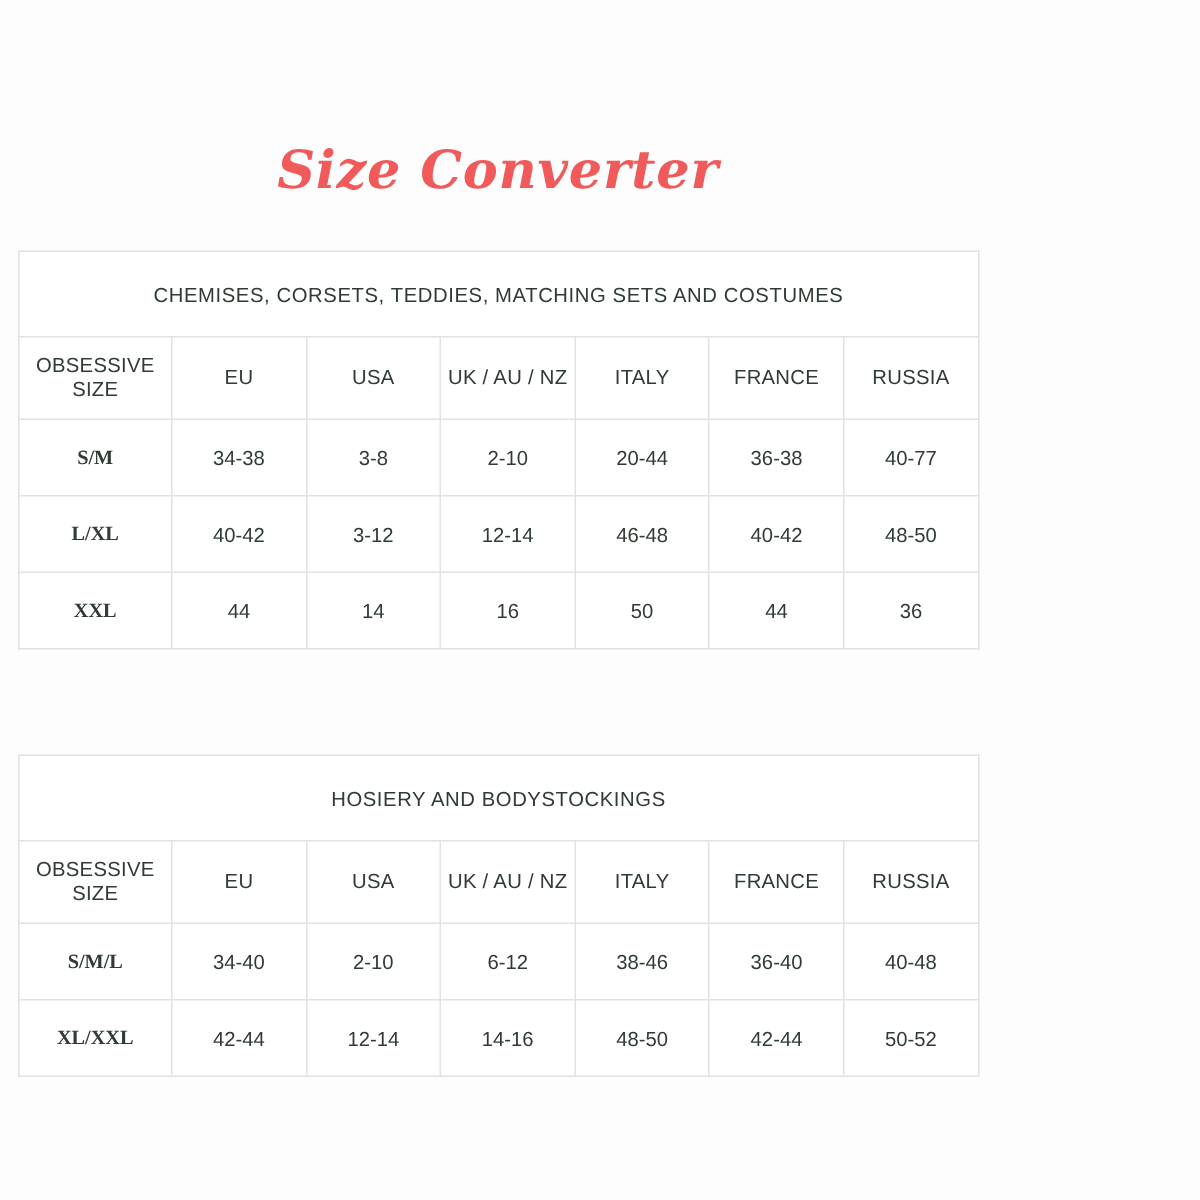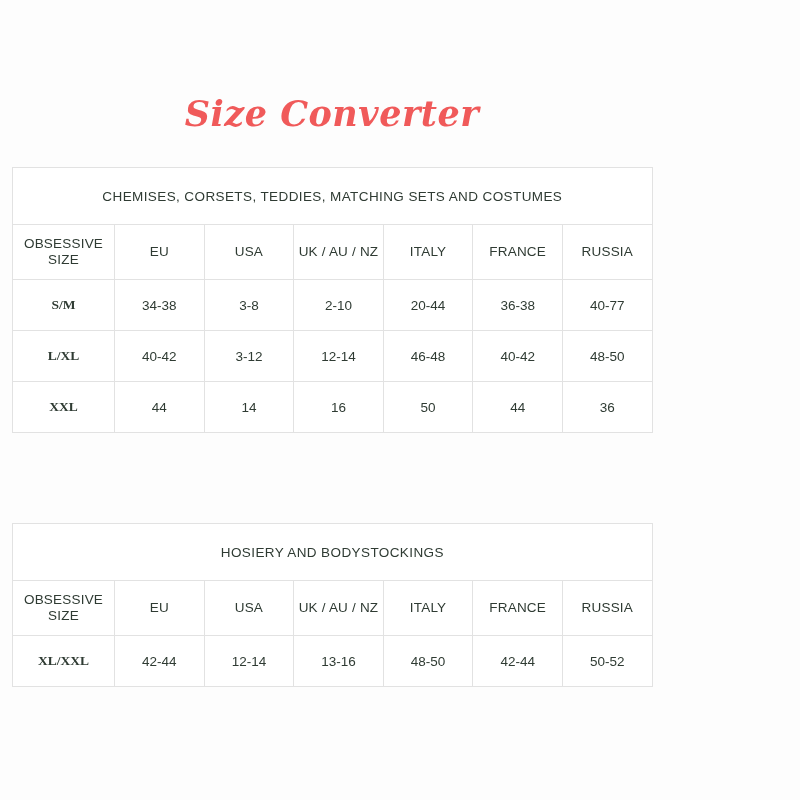--- a/index.html
+++ b/index.html
@@ -30,21 +30,21 @@
     letter-spacing: 0.5px;
     margin: 0;
     padding-top: 96px;
     line-height: 1;
   }
   .table-wrap {
     width: 640px;
     margin: 0 auto;
   }
   .table-wrap.first { margin-top: 36px; }
-  .table-wrap.second { margin-top: 90px; }
+  .table-wrap.second { margin-top: 70px; }
 
   table.size-table {
     width: 640px;
     border-collapse: collapse;
     table-layout: fixed;
     background: #ffffff;
   }
   table.size-table td,
   table.size-table th {
     border: 1px solid #e2e2e2;
@@ -161,24 +161,33 @@
         <tr class="col-head">
           <th>OBSESSIVE SIZE</th>
           <th>EU</th>
           <th>USA</th>
           <th>UK / AU / NZ</th>
           <th>ITALY</th>
           <th>FRANCE</th>
           <th>RUSSIA</th>
         </tr>
         <tr class="data-row">
+          <td class="rowlabel">S/M/L</td>
+          <td>34-40</td>
+          <td>2-10</td>
+          <td>6-12</td>
+          <td>38-46</td>
+          <td>36-40</td>
+          <td>40-48</td>
+        </tr>
+        <tr class="data-row">
           <td class="rowlabel">XL/XXL</td>
           <td>42-44</td>
           <td>12-14</td>
-          <td>13-16</td>
+          <td>14-16</td>
           <td>48-50</td>
           <td>42-44</td>
           <td>50-52</td>
         </tr>
       </tbody>
     </table>
   </div>
 
 </div>
 

